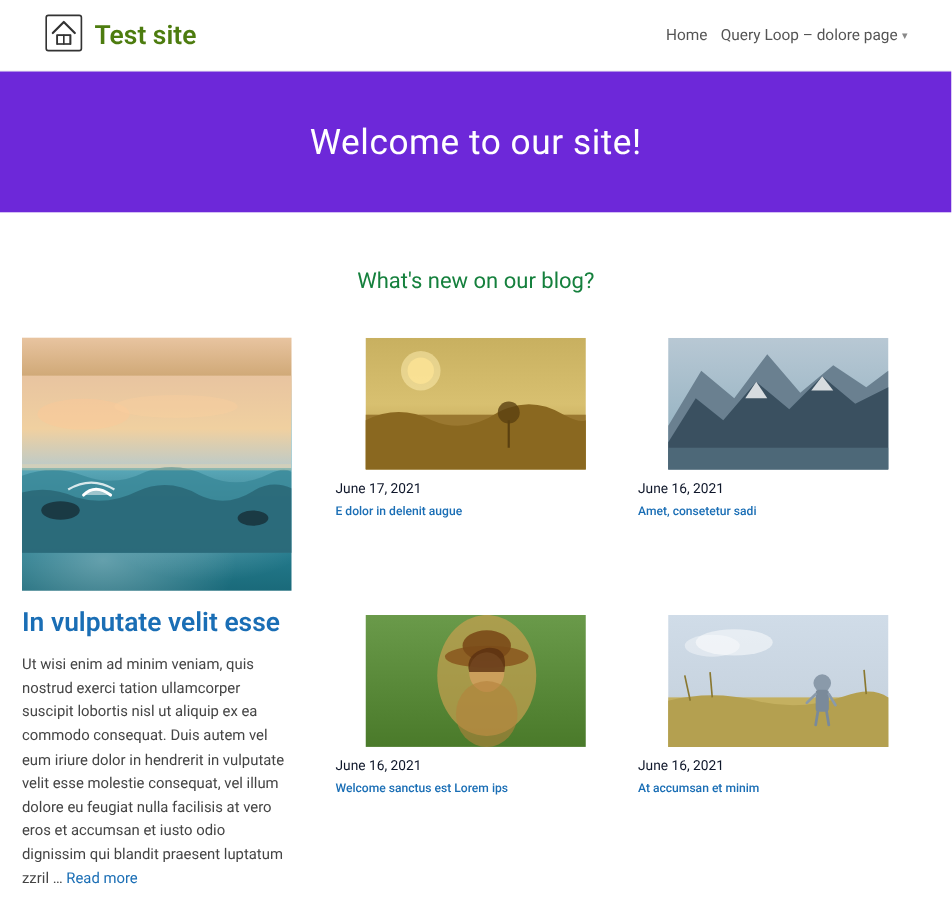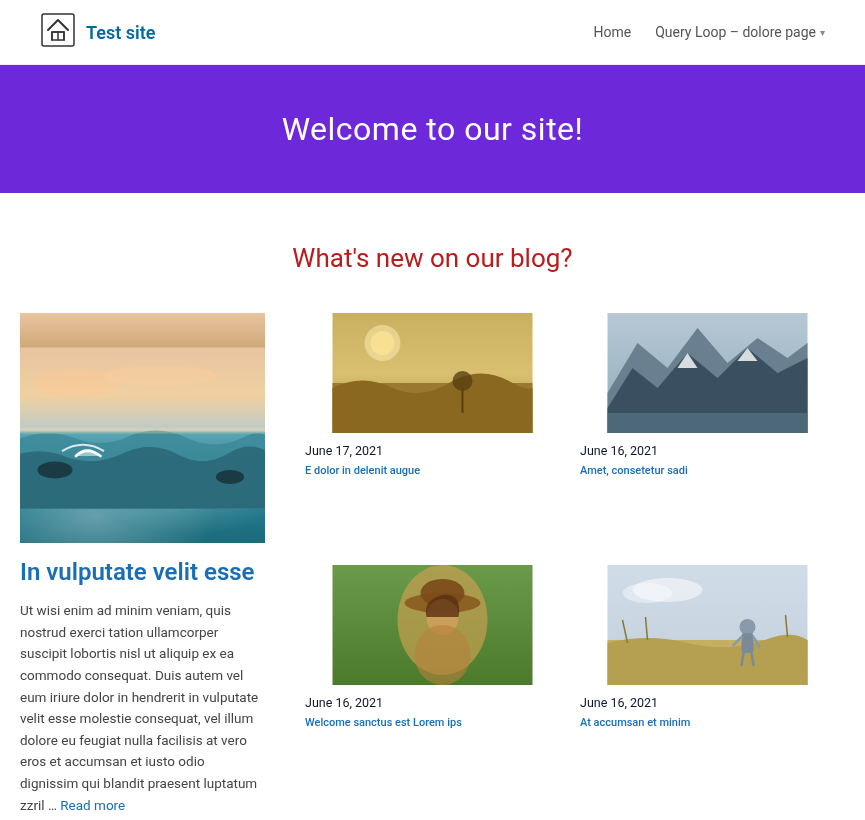--- a/index.html
+++ b/index.html
@@ -17,28 +17,28 @@
     .site-logo {
       display: flex;
       align-items: center;
       gap: 10px;
     }
     .site-logo-icon svg {
       width: 36px;
       height: 36px;
     }
     .site-logo-text {
-      font-size: 18px;
+      font-size: 24px;
       font-weight: 600;
-      color: #0369a1;
+      color: #4d7c0f;
     }
     .site-nav {
       display: flex;
       align-items: center;
-      gap: 24px;
+      gap: 12px;
     }
     .nav-item {
       font-size: 14px;
       color: #555;
       text-decoration: none;
       cursor: pointer;
     }
     .nav-dropdown {
       display: flex;
       align-items: center;
@@ -66,23 +66,23 @@
     }
 
     
     .main-content {
       max-width: 900px;
       margin: 0 auto;
       padding: 50px 20px 60px;
     }
     .section-title {
       text-align: center;
-      font-size: 26px;
+      font-size: 20px;
       font-weight: 400;
-      color: #b91c1c;
+      color: #15803d;
       margin-bottom: 40px;
     }
 
     
     .blog-grid {
       display: grid;
       grid-template-columns: 1fr 1fr 1fr;
       gap: 0;
     }
 

